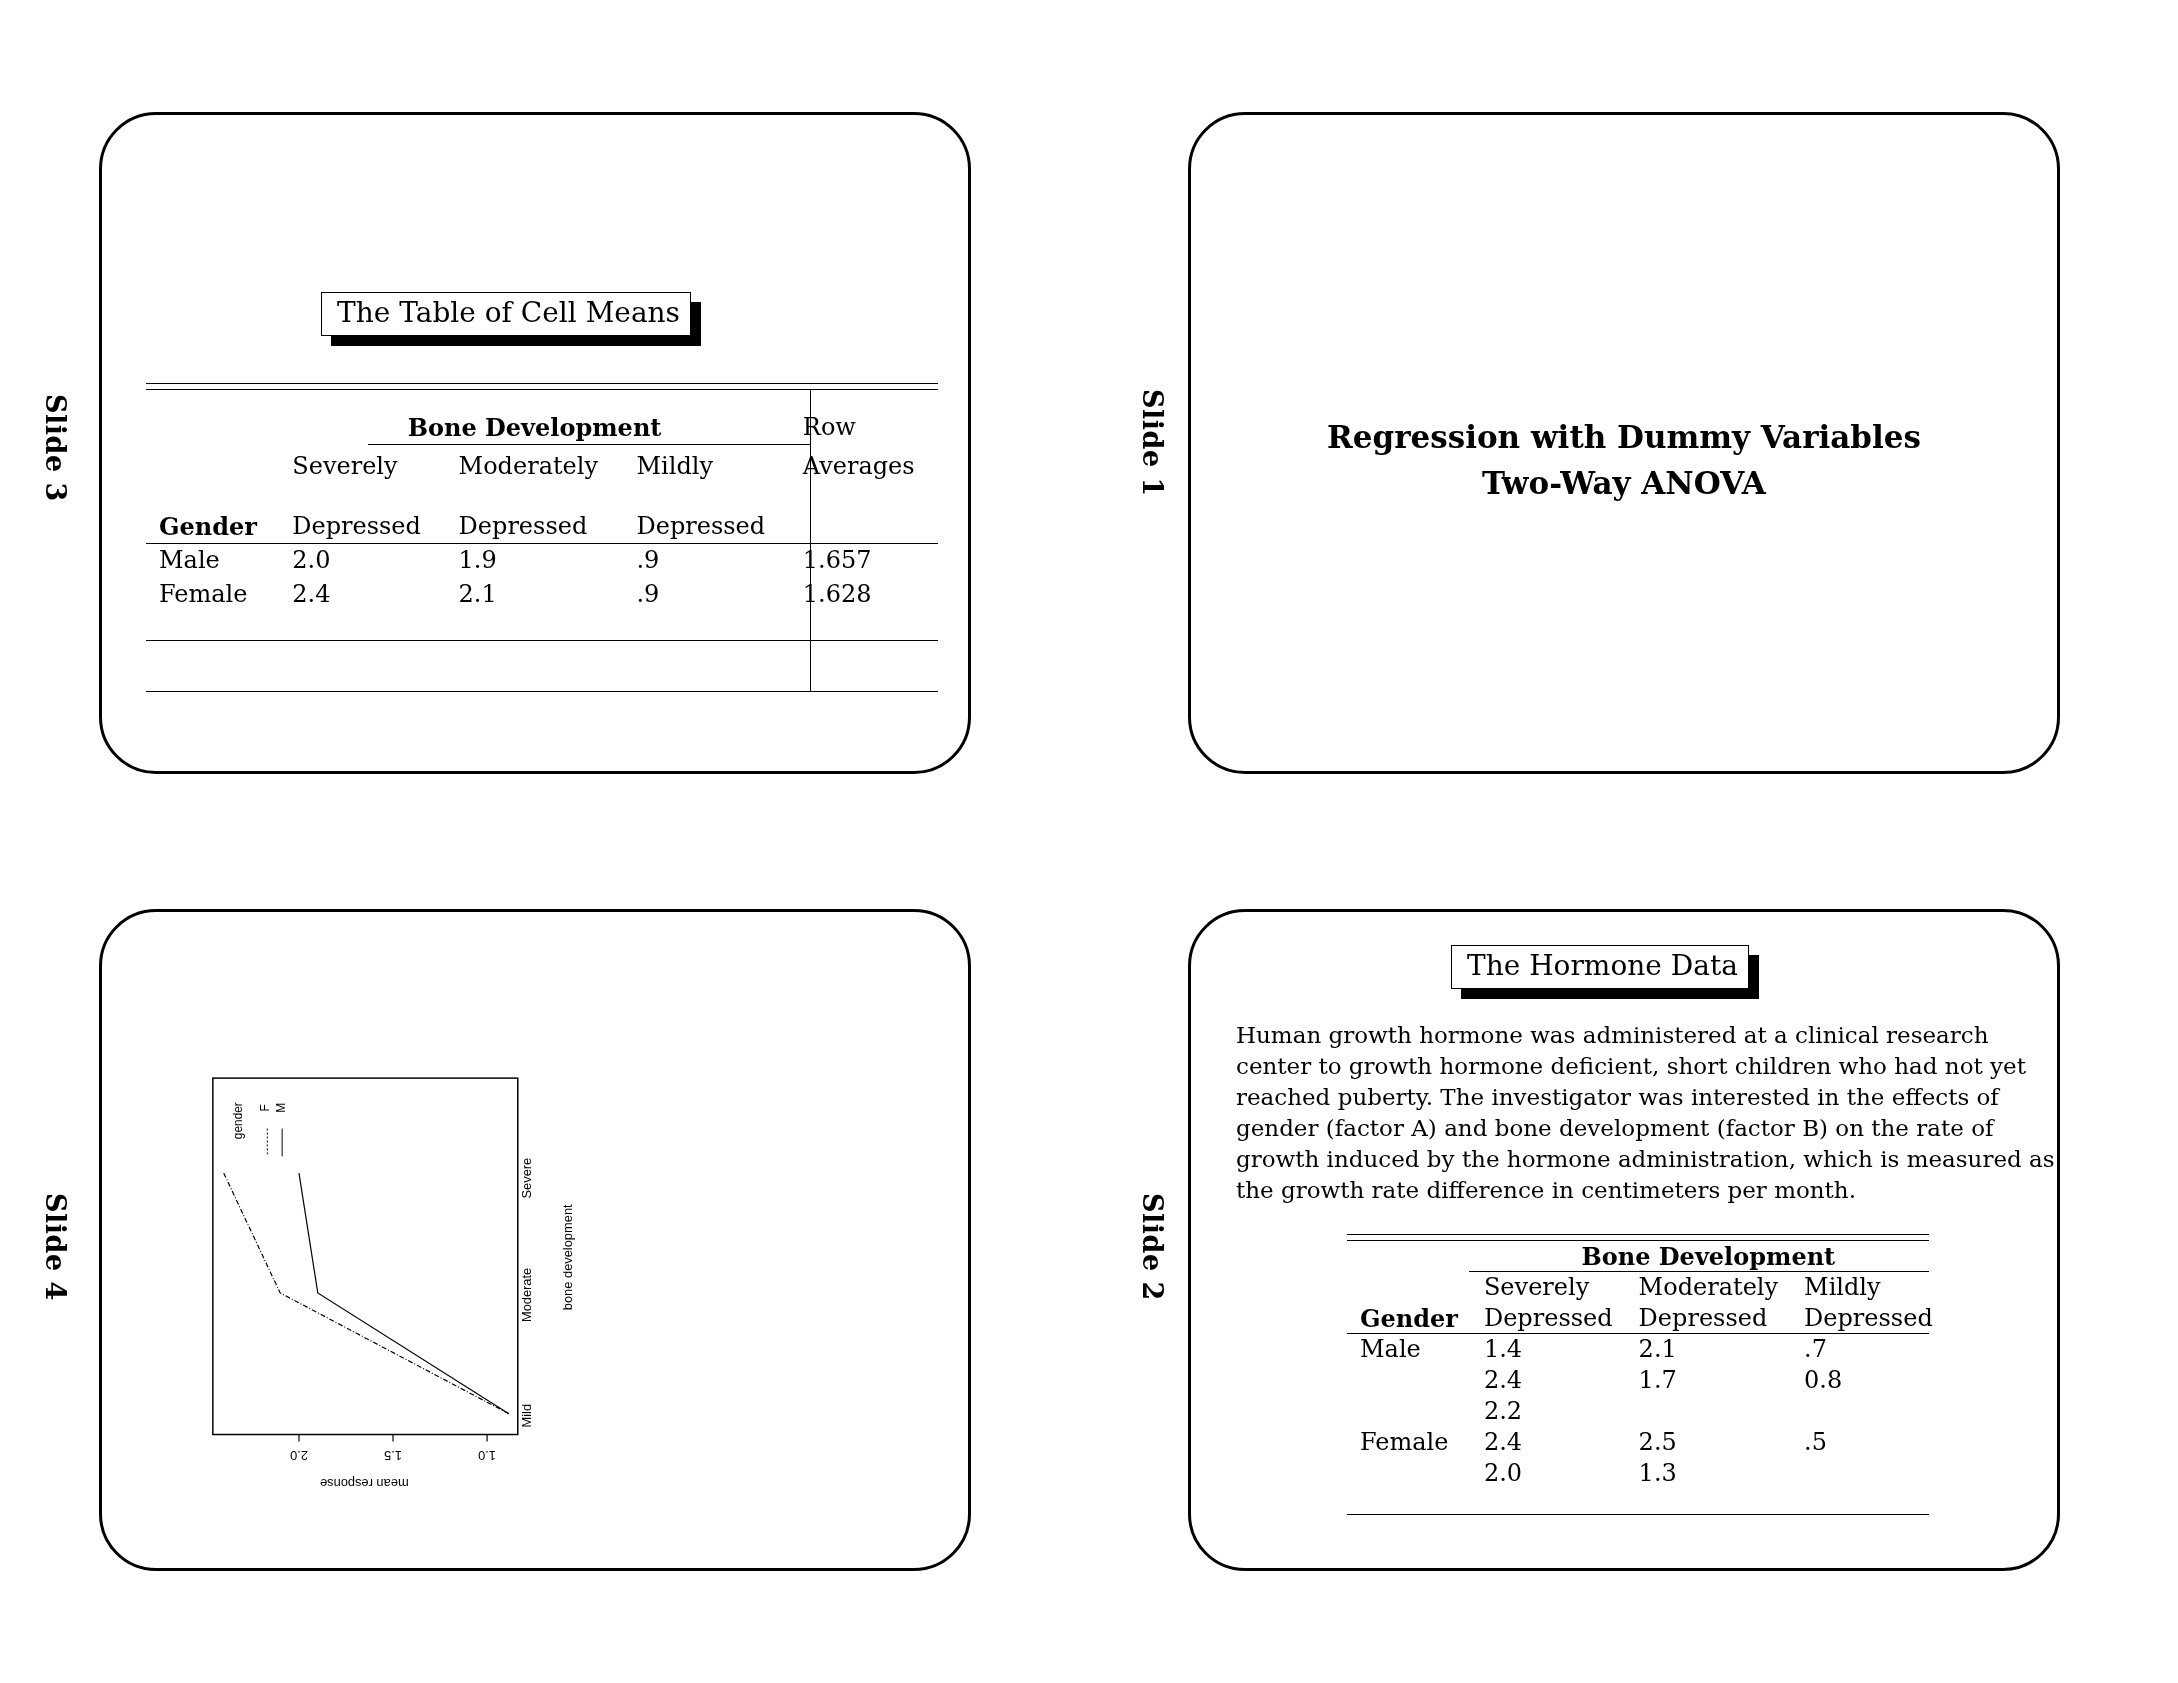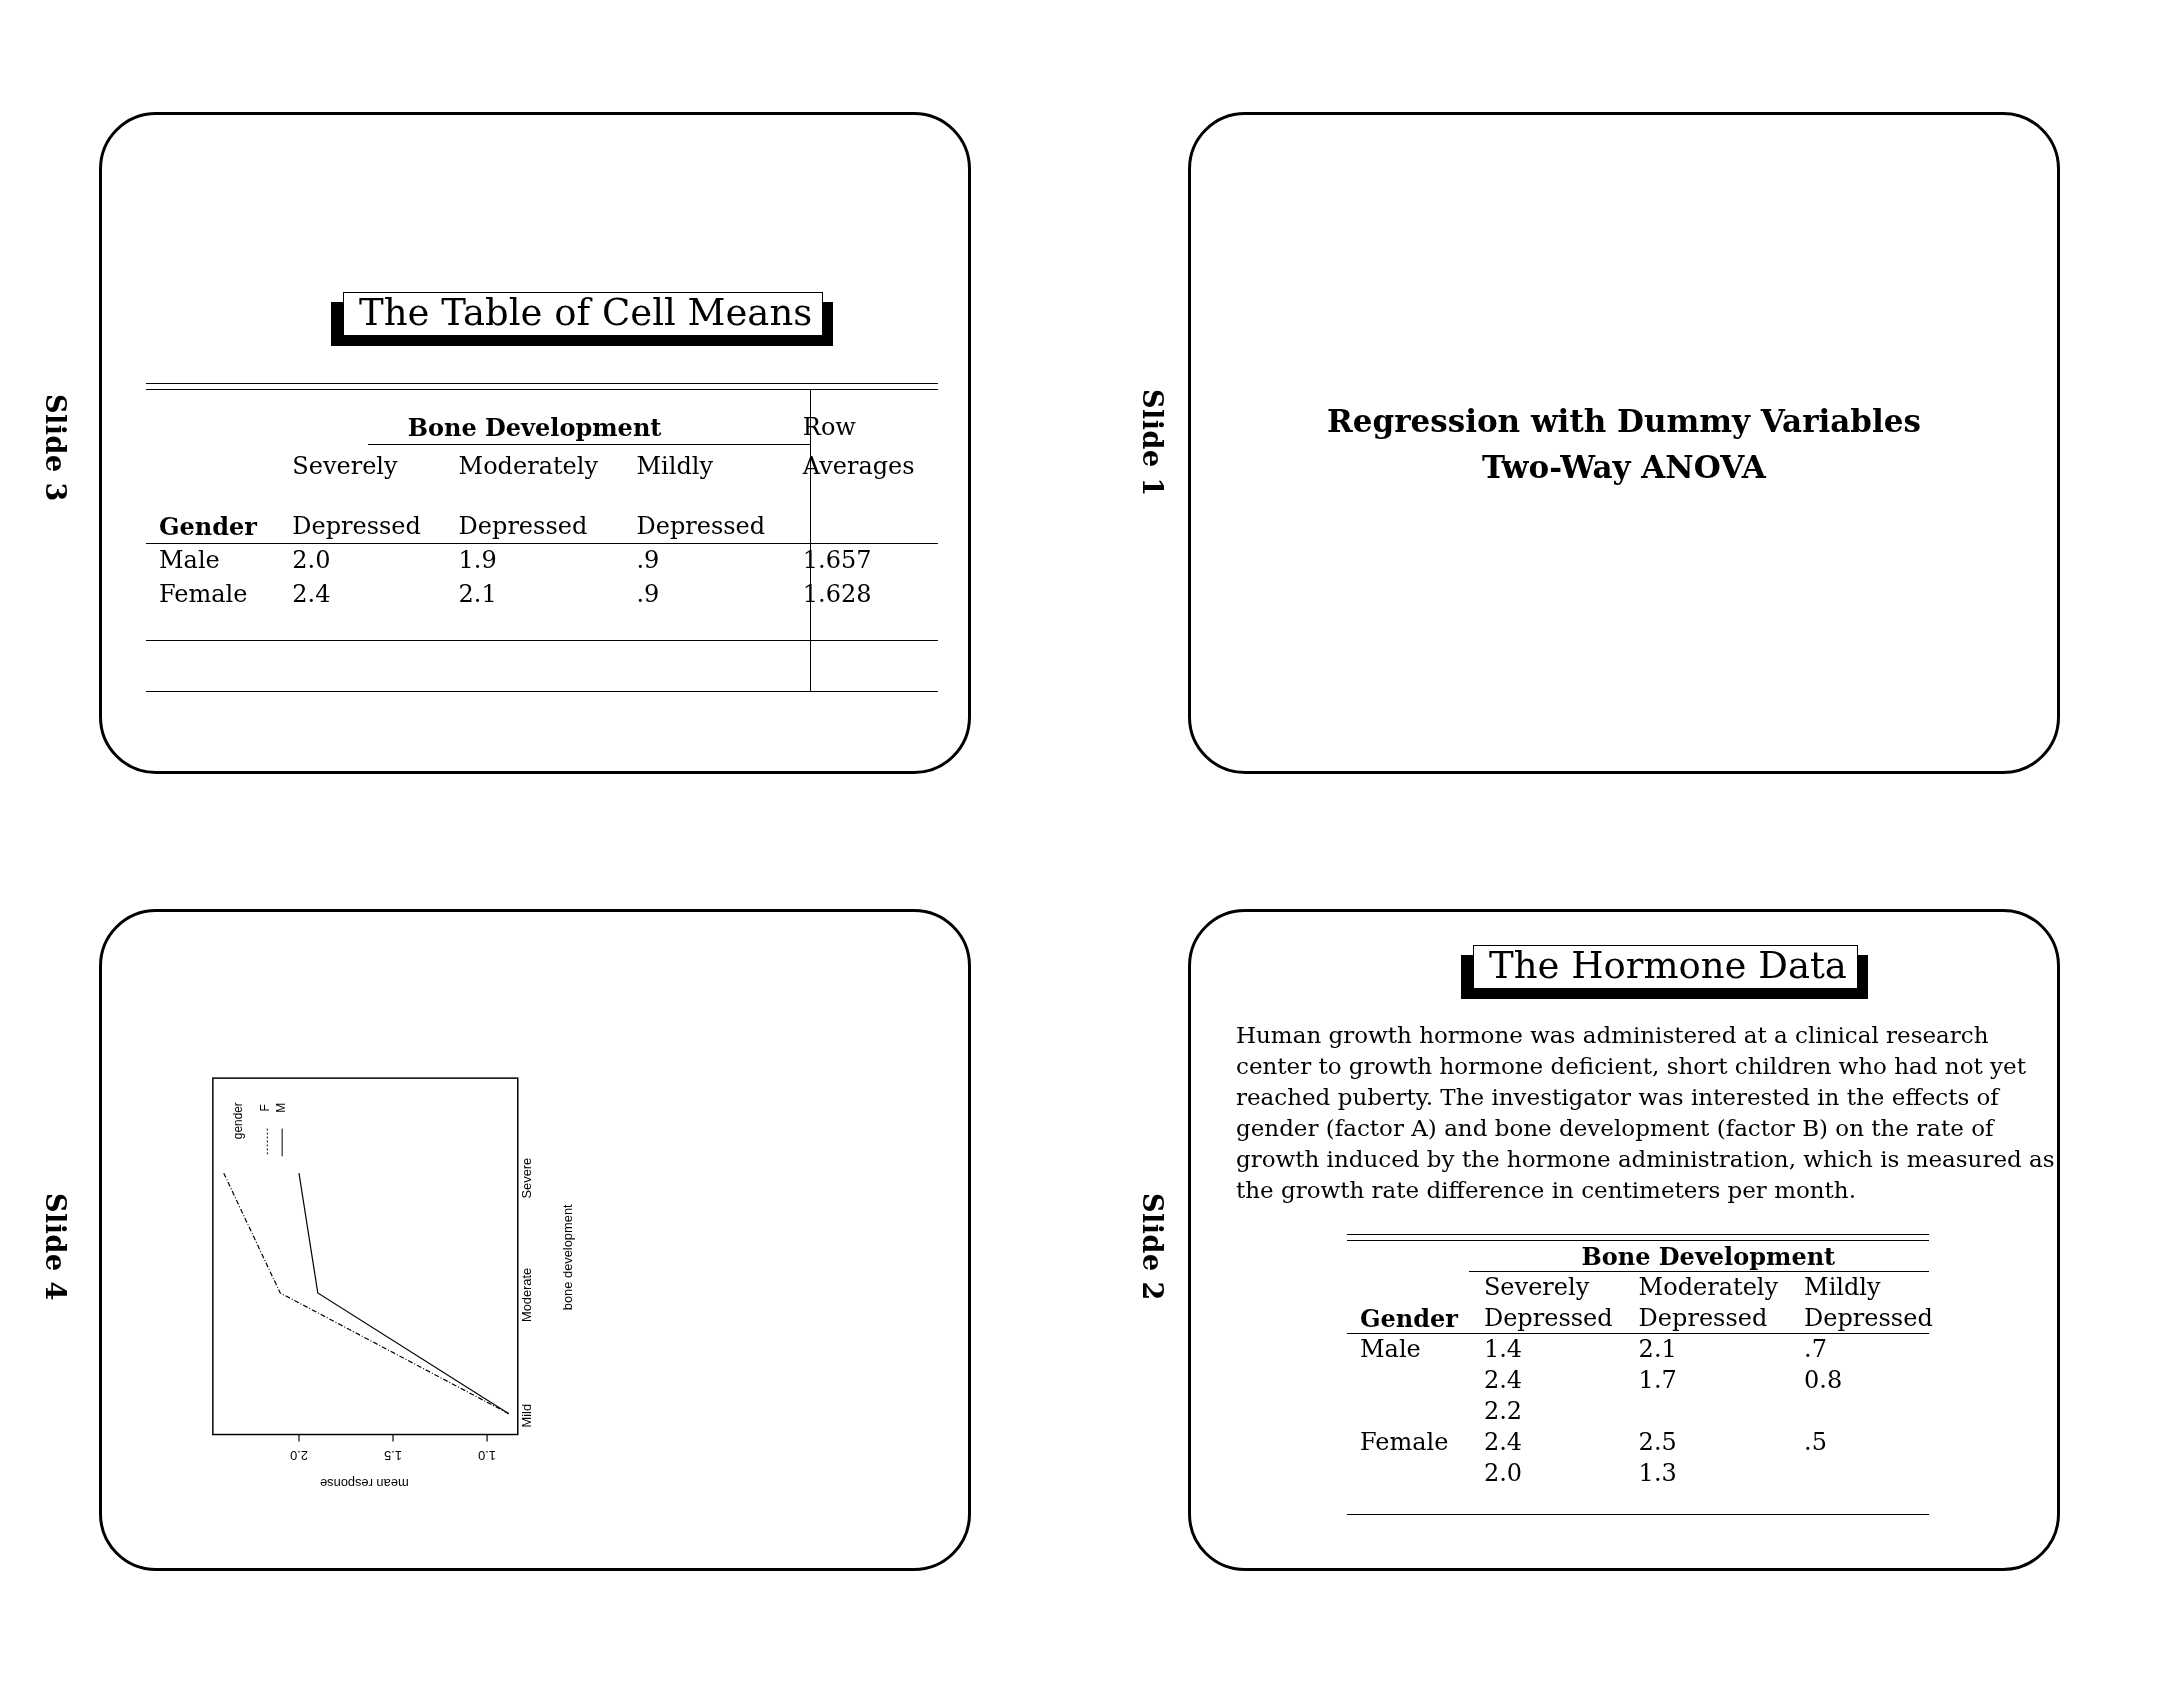--- a/index.html
+++ b/index.html
@@ -4,21 +4,21 @@
 <style>
   html, body { margin:0; padding:0; background:#ffffff; }
   body { width:2178px; height:1683px; position:relative; overflow:hidden;
          font-family:"DejaVu Serif","Liberation Serif",serif; color:#000; }
   .slide { position:absolute; border:3px solid #000; border-radius:57px; box-sizing:border-box; background:#fff; }
   .side-label { position:absolute; font-size:27px; font-weight:bold; white-space:nowrap;
                 transform-origin:0 0; transform:rotate(90deg); letter-spacing:0.5px; }
   .title-box { position:absolute; }
   .title-box .shadow { position:absolute; left:10px; top:10px; right:-10px; bottom:-10px; background:#000; }
   .title-box .face { position:relative; background:#fff; border:1.5px solid #000; padding:2px 10px 4px 15px;
-                     font-size:37px; white-space:nowrap; line-height:36px;margin-left:22px; }
+                     font-size:28px; white-space:nowrap; line-height:36px; }
   .main-title { position:absolute; text-align:center; font-weight:bold; font-size:31px; line-height:46px; white-space:nowrap; }
   .para { position:absolute; font-size:23px; line-height:31px; }
   table.booktab { position:absolute; border-collapse:collapse; font-size:24px; }
   table.booktab td { padding:0 13px; line-height:31px; white-space:nowrap; vertical-align:bottom; }
   table.booktab .num { }
   table.booktab .bold { font-weight:bold; }
   table.booktab .ctr { text-align:center; }
   .rule { position:absolute; height:0; border-top:1.5px solid #000; }
   .vrule { position:absolute; width:0; border-left:1.5px solid #000; }
   .chart-svg { position:absolute; left:0; top:0; }
@@ -75,21 +75,21 @@
     <td class="num">2.4</td>
     <td class="num">2.1</td>
     <td class="num">.9</td>
     <td class="num">1.628</td>
   </tr>
 </tbody>
   </table>
 
 <div class="side-label" style="left:1168px; top:389px;">Slide 1</div>
 <div class="slide" style="left:1188px; top:112px; width:872px; height:662px;"></div>
-<div class="main-title" style="left:1188px; top:398px; width:872px;">
+<div class="main-title" style="left:1188px; top:414px; width:872px;">
   <div>Regression with Dummy Variables</div>
   <div>Two-Way ANOVA</div>
 </div>
 
 <div class="side-label" style="left:71px; top:1193px;">Slide 4</div>
 <div class="slide" style="left:99px; top:909px; width:872px; height:662px;"></div>
 
 <svg class="chart-svg" width="2178" height="1683" viewBox="0 0 2200 1700">
 
   <rect x="215" y="1089" width="308" height="360" fill="none" stroke="#000" stroke-width="1.5"></rect>

